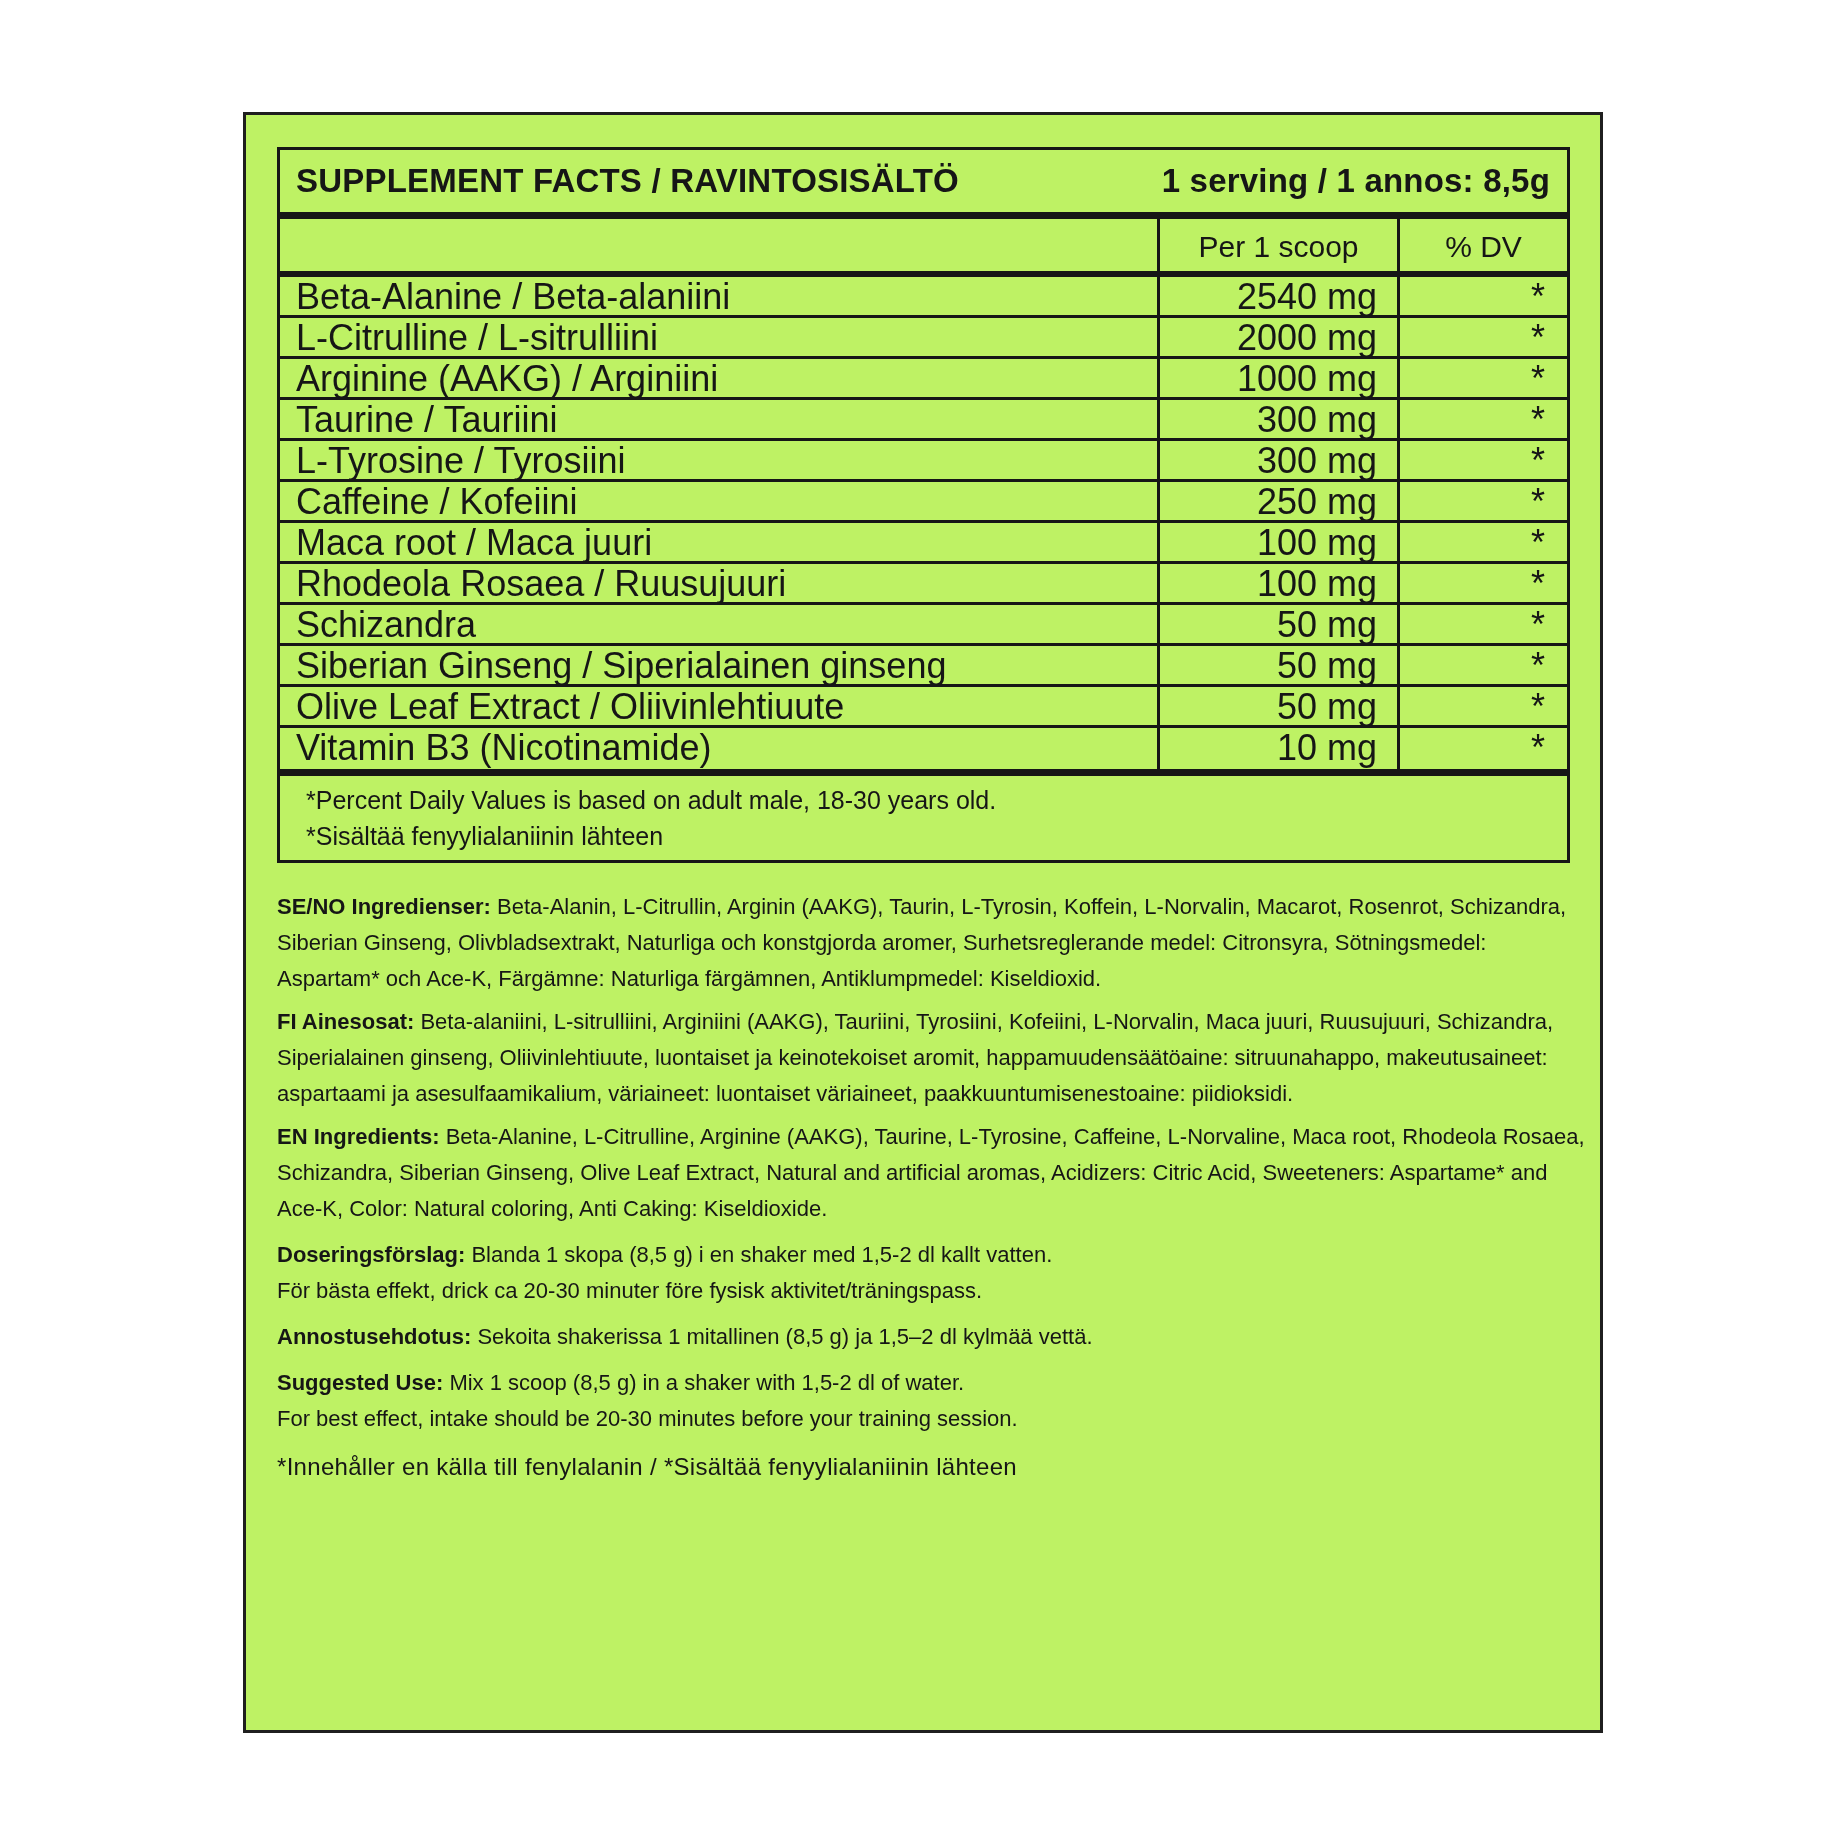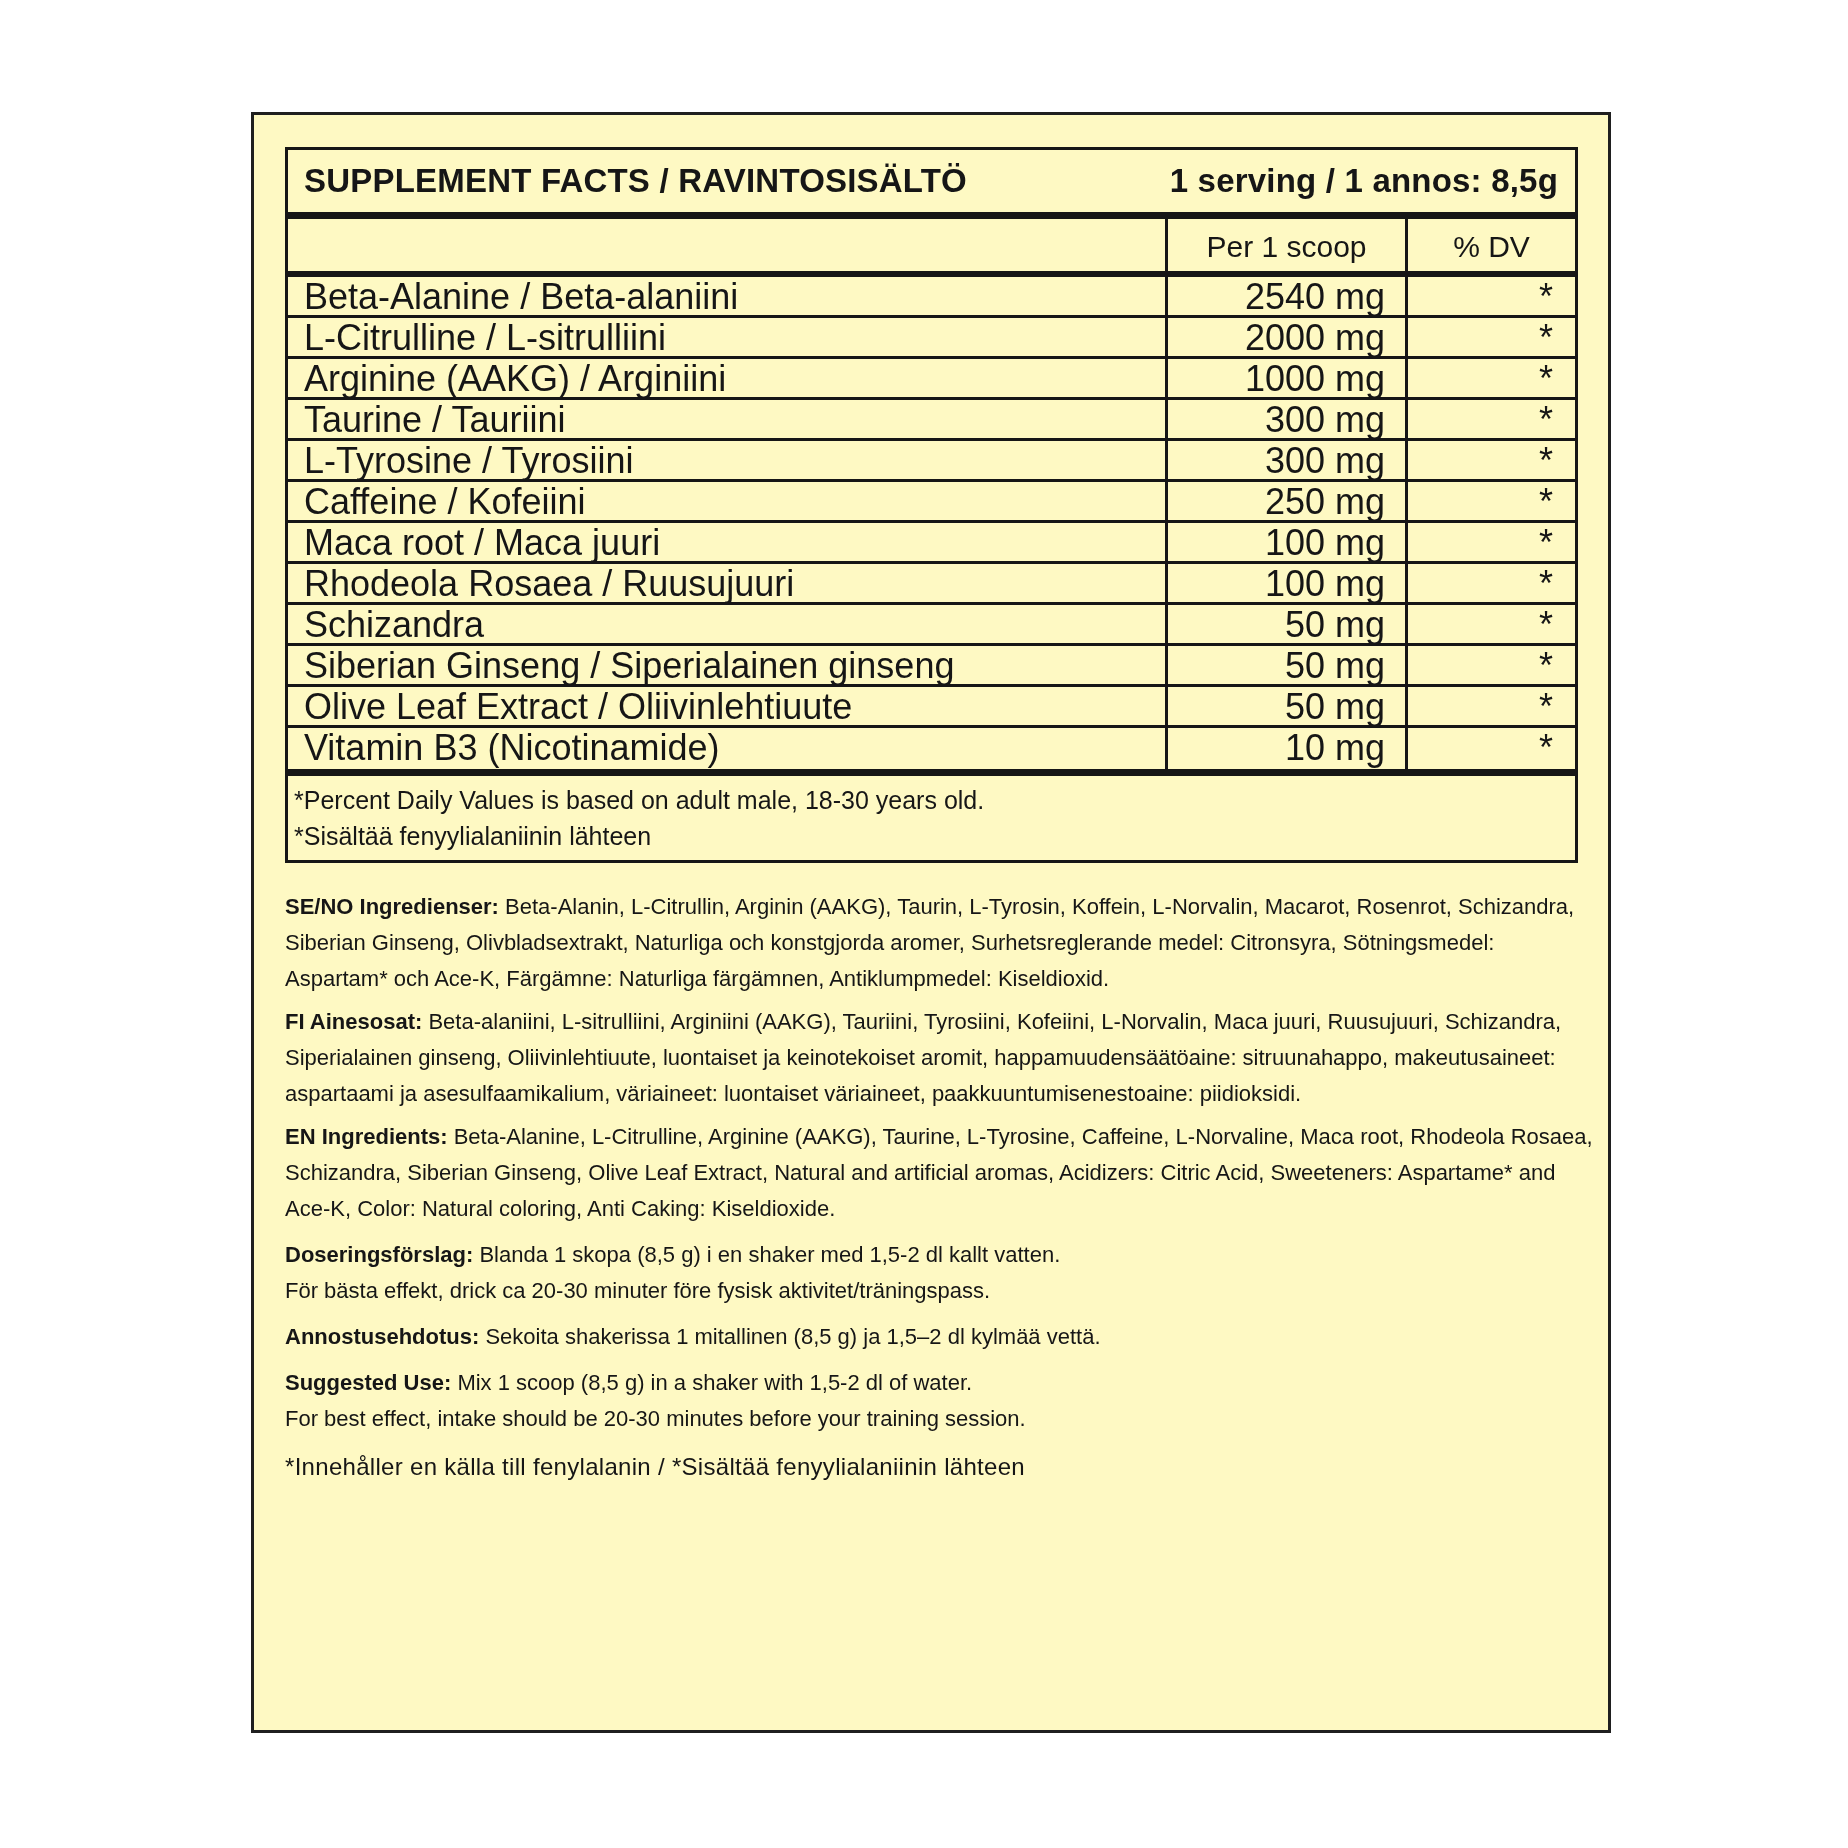--- a/index.html
+++ b/index.html
@@ -2,23 +2,22 @@
 <html><head>
 <meta charset="utf-8">
 <style>
   * { margin:0; padding:0; box-sizing:border-box; }
   html,body { width:1848px; height:1848px; background:#ffffff; }
   body { font-family:"Liberation Sans", sans-serif; color:#161616; position:relative; }
 
   .label-sheet {
     position:absolute; left:243px; top:112px;
     width:1360px; height:1621px;
-    border:3px solid #1f1f1f; background:#fef9c3;
+    border:3px solid #1f1f1f; background:#bef264;
     padding:32px 12px 0 31px;
-    margin-left:8px;
   }
 
   
   .facts-table { width:1293px; border:3px solid #161616; }
 
   .facts-header {
     display:flex; justify-content:space-between; align-items:center;
     height:69px; padding:0 17px 0 16px;
     border-bottom:7px solid #161616;
     font-weight:700; font-size:33px; letter-spacing:.2px; white-space:nowrap;
@@ -31,21 +30,21 @@
   .col-head .cell { font-size:30px; line-height:56px; }
   .col-head .c2, .col-head .c3 { text-align:center; }
 
   .data-row { height:41px; border-bottom:3px solid #161616; }
   .data-row:last-child { border-bottom:none; }
   .data-row .cell { font-size:36px; line-height:39px; overflow:hidden; white-space:nowrap; }
   .data-row .c1 { padding-left:16px; }
   .data-row .c2 { text-align:right; padding-right:20px; }
   .data-row .c3 { text-align:right; padding-right:22px; line-height:30px; padding-top:5px; }
 
-  .footnotes { border-top:7px solid #161616; padding:6px 16px 6px 6px; font-size:25px; }
+  .footnotes { border-top:7px solid #161616; padding:6px 16px 6px 26px; font-size:25px; }
   .footnotes div { line-height:36px; }
 
   
   .para { font-size:22px; line-height:36px; margin-top:7px; width:1310px; }
   .para.first { margin-top:26px; }
   .para.usage { margin-top:10px; }
   .para b { font-weight:700; }
   .para .line { display:block; }
 
   .footer-line { font-size:24px; line-height:40px; margin-top:10px; letter-spacing:.3px; width:1310px; }

